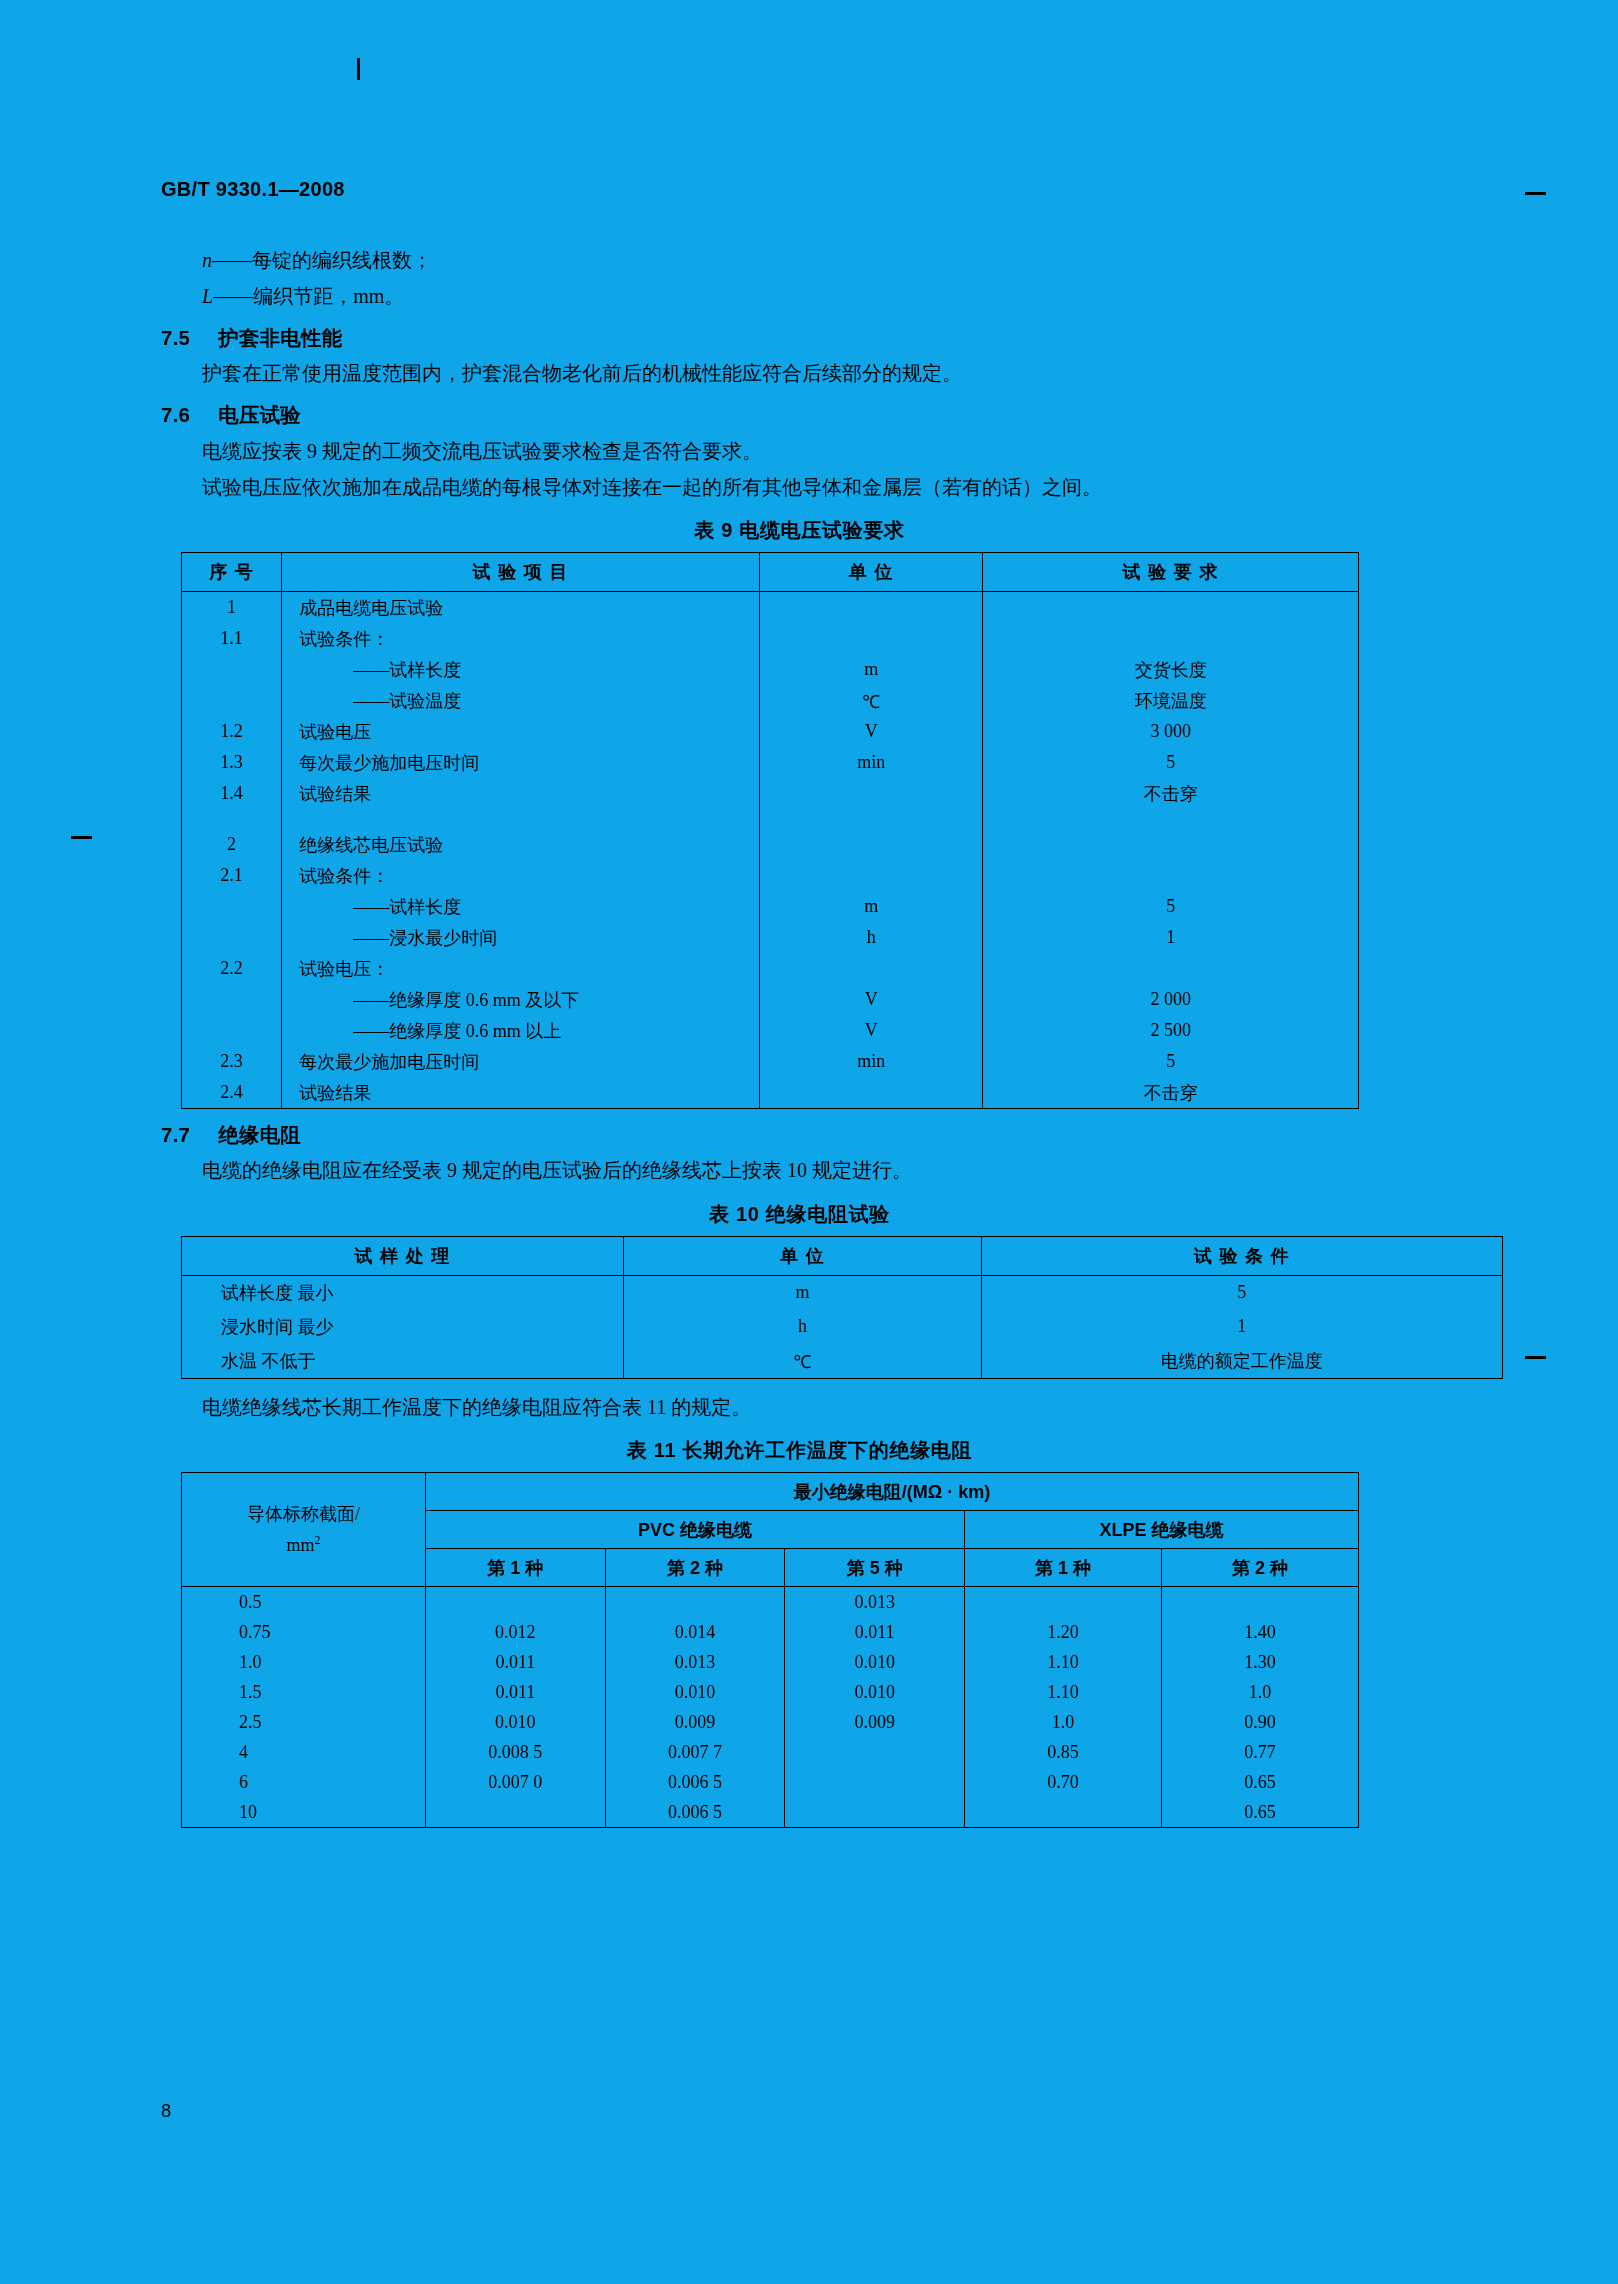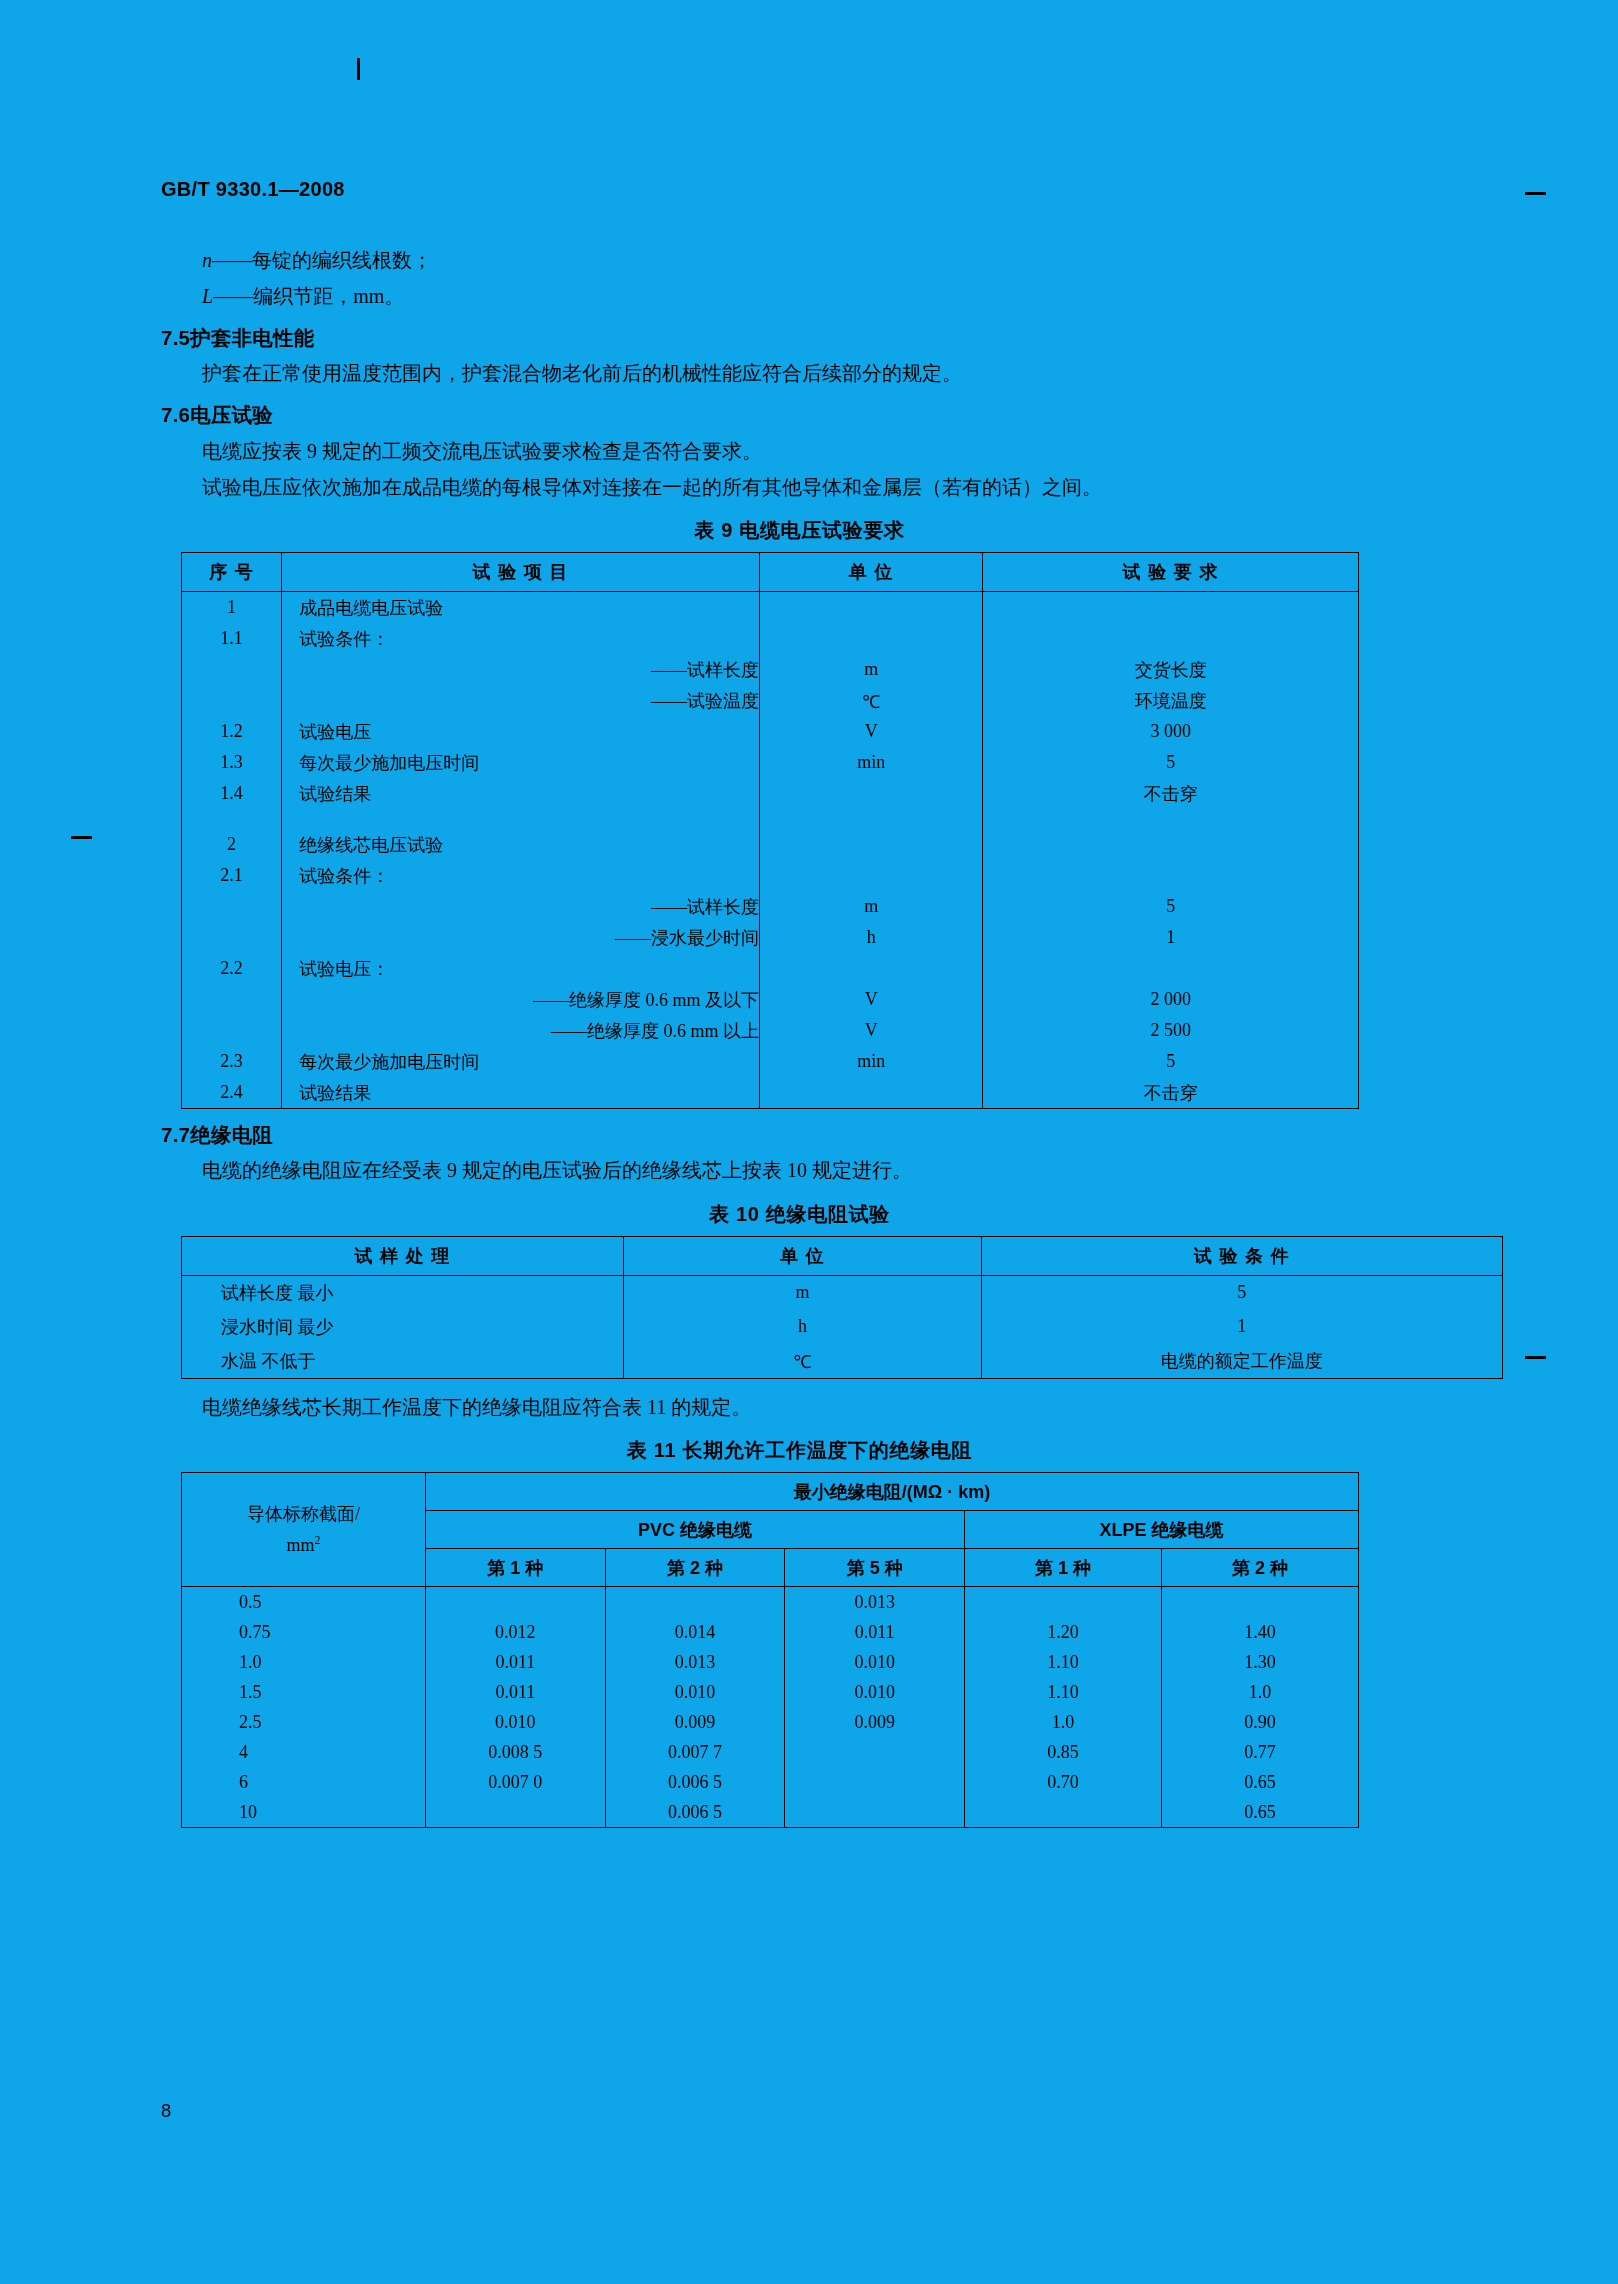--- a/index.html
+++ b/index.html
@@ -41,21 +41,21 @@
   }
   .indent1 { margin-left: 41px; }
   .indent2 { text-indent: 41px; }
   .sec-head {
     font-size: 20.4px;
     font-weight: bold;
     font-family: "Liberation Sans", sans-serif;
     margin: 12px 0 5.3px 0;
     letter-spacing: 0.3px;
   }
-  .sec-head .num { margin-right: 0; }
+  .sec-head .num { margin-right: 28px; }
   .italic-var { font-style: italic; font-family: "Liberation Serif", serif; }
   .tbl-title {
     text-align: center;
     font-size: 20px;
     font-weight: bold;
     font-family: "Liberation Sans", sans-serif;
     margin: 14.5px 0 8px 0;
     letter-spacing: 0.7px;
   }
   table {
@@ -76,21 +76,21 @@
     font-weight: bold;
     font-family: "Liberation Sans", sans-serif;
     height: 38px;
     letter-spacing: 1.3px;
   }
   .t9 td { height: 31px; }
   .t9 td.c-no { width: 105px; text-align: center; }
   .t9 td.c-item { width: 434px; padding-left: 17px; }
   .t9 td.c-unit { width: 237px; text-align: center; }
   .t9 td.c-req { width: 401px; text-align: center; }
-  .t9 td.sub { padding-left: 71px; text-align: right; }
+  .t9 td.sub { padding-left: 71px; }
   .t9 tr.spacer td { height: 20px; }
   .t9 td.c-no, .t9 td.c-item { border-right: 0.7px solid #000; }
   .t9 tbody td { border-top: none; border-bottom: none; }
   .t9 tbody tr:first-child td { border-top: 0.7px solid #000; }
   .t9 tbody tr:last-child td { border-bottom: 0.7px solid #000; }
   .t10 td { height: 34px; }
   .t10 td.c-a { width: 368px; padding-left: 39px; }
   .t10 td.c-b { width: 329px; text-align: center; }
   .t10 td.c-c { width: 480px; text-align: center; }
   .t10 tbody td { border-top: none; border-bottom: none; }

